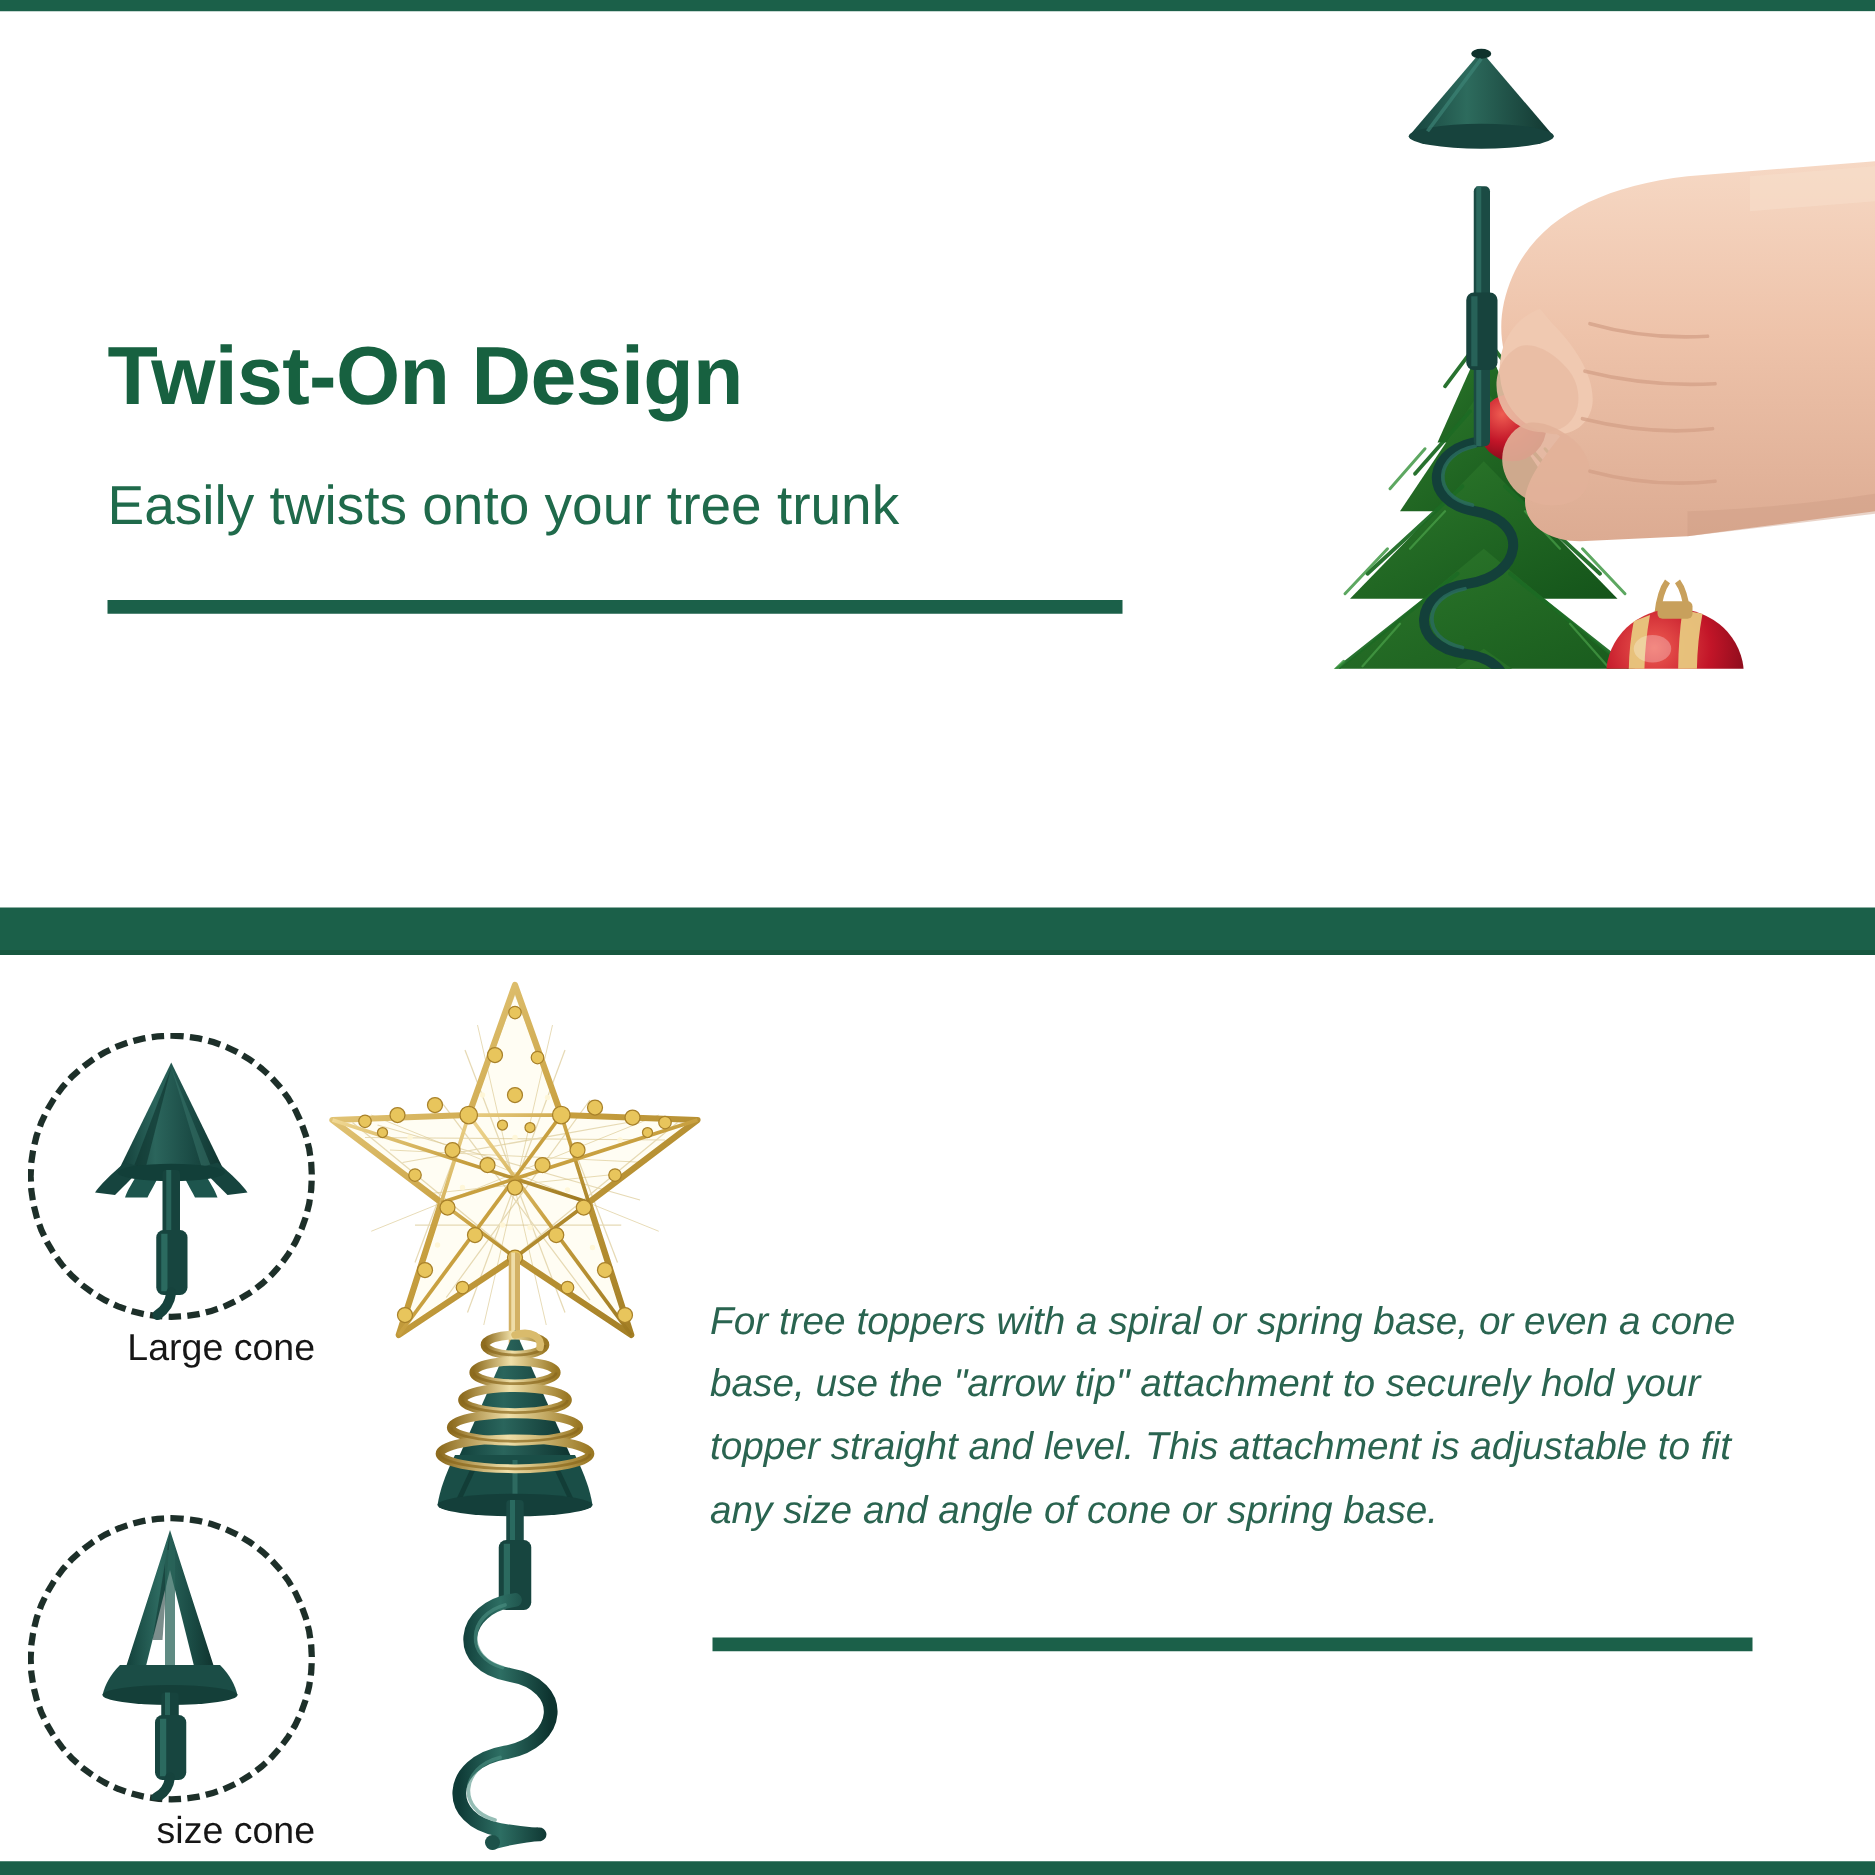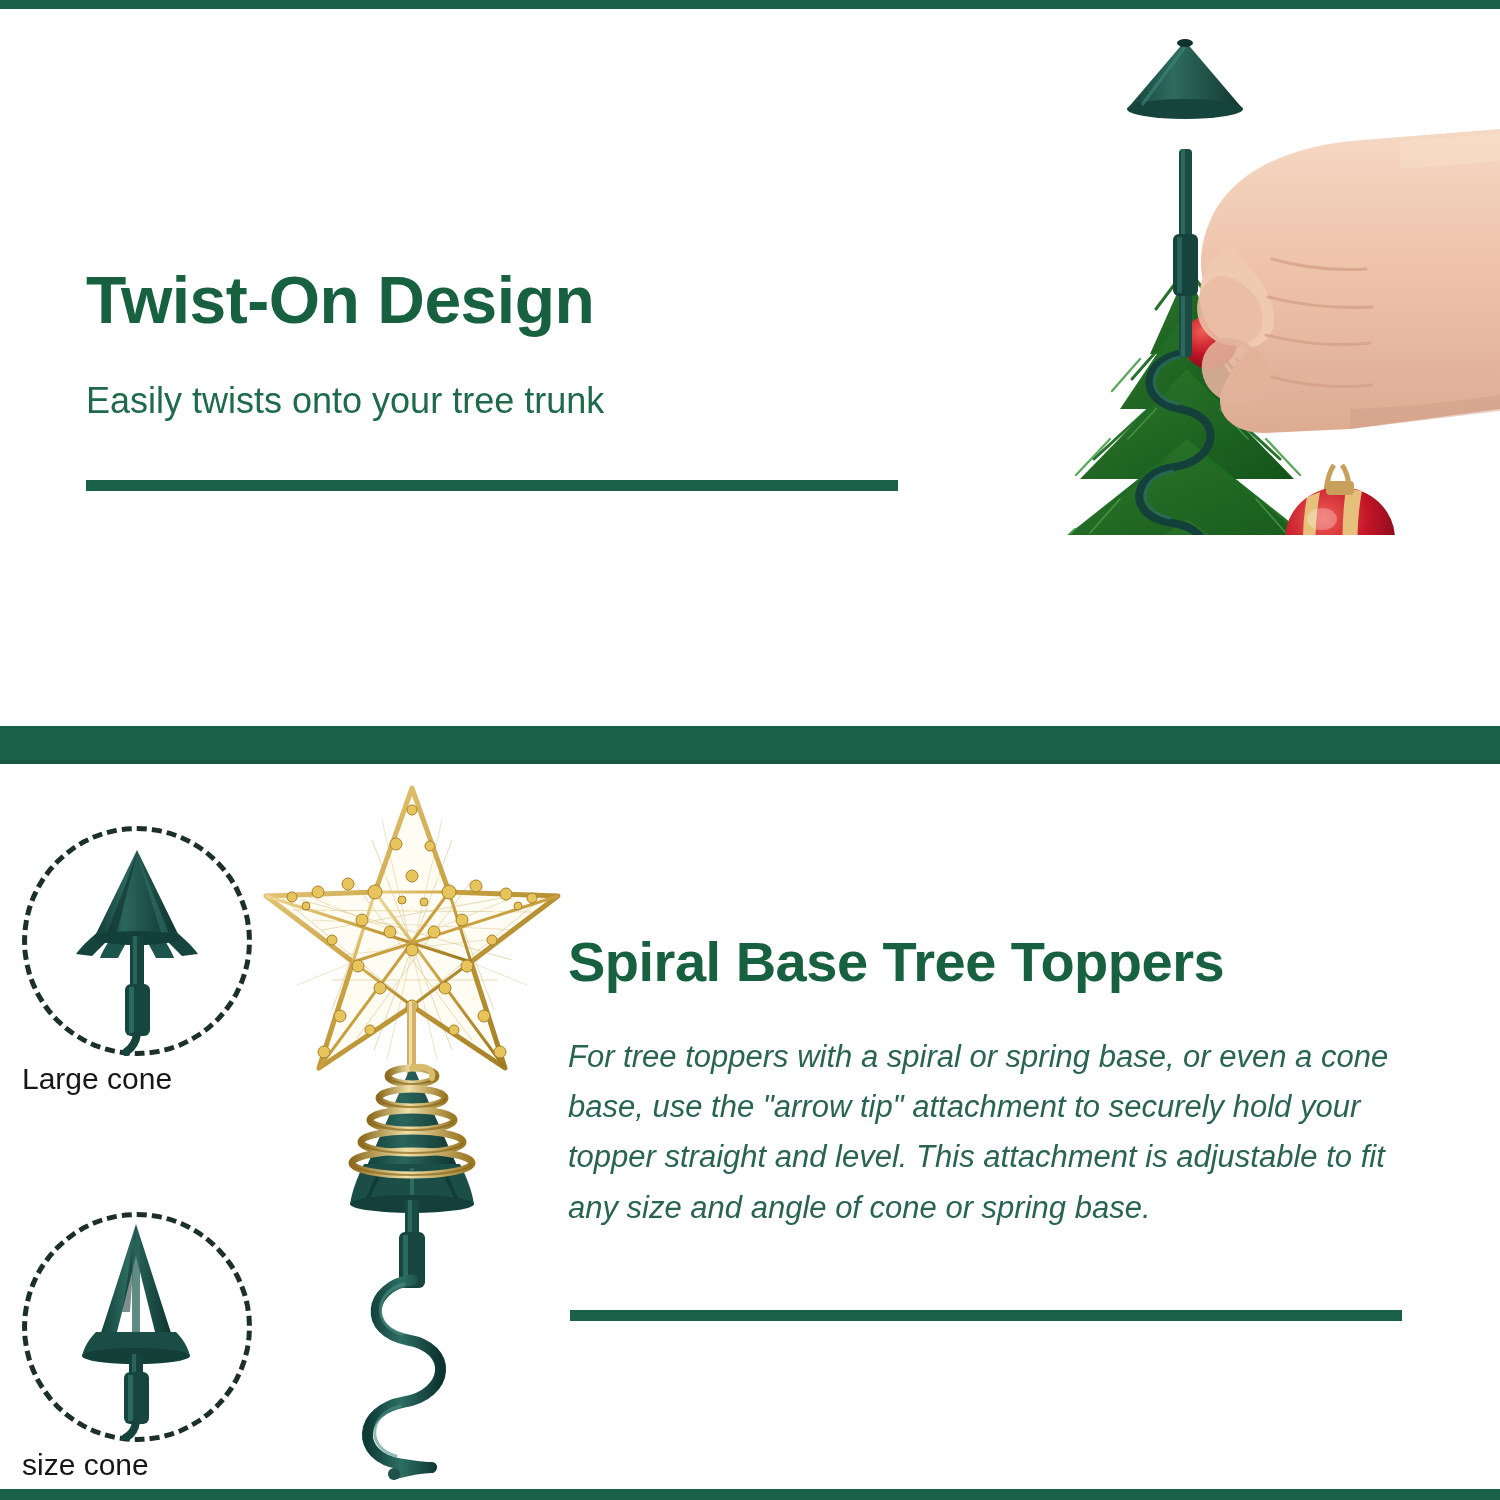--- a/index.html
+++ b/index.html
@@ -21,21 +21,21 @@
 
   
   .sec-top{position:absolute;left:0;top:9px;width:1500px;height:526px;overflow:hidden;}
   .h1{
     position:absolute;left:86px;top:258px;
     font-size:66px;font-weight:bold;color:#176140;
     letter-spacing:-0.5px;line-height:1;white-space:nowrap;
   }
   .sub1{
     position:absolute;left:86px;top:370px;
-    font-size:36px;color:#1f6a4b;line-height:1.2;white-space:nowrap;
+    font-size:44px;color:#1f6a4b;line-height:1.2;white-space:nowrap;
   }
   .rule-top{position:absolute;left:86px;top:471px;width:812px;height:11px;background:#1b6049;}
 
   
   .sec-bot{position:absolute;left:0;top:764px;width:1500px;height:725px;overflow:hidden;}
   .h2{
     position:absolute;left:568px;top:170px;
     font-size:56px;font-weight:bold;color:#176140;
     letter-spacing:-0.5px;line-height:1;white-space:nowrap;
   }
@@ -48,21 +48,21 @@
   
   .callout{position:absolute;}
   .c-circle{
     position:absolute;left:0;top:0;
     width:230px;height:230px;border-radius:50%;
     border:5px dashed #1d2f29;
     box-sizing:border-box;
   }
   .c-label{
     position:absolute;left:0;top:236px;width:230px;
-    text-align:left;font-size:30px;color:#161616;
+    text-align:right;font-size:30px;color:#161616;
     white-space:nowrap;
   }
   .c1{left:22px;top:62px;}
   .c2{left:22px;top:448px;}
 
   
   .art{position:absolute;}
 </style>
 </head>
 <body>
@@ -520,20 +520,19 @@
                  C 96 630, 92 676, 138 684
                  C 184 692, 178 682, 132 694"></path>
       </g>
       <g fill="none" stroke="#4e9184" stroke-width="3" stroke-linecap="round" opacity="0.6">
         <path d="M142 504 C 112 512, 110 546, 140 554"></path>
         <path d="M138 626 C 106 634, 104 668, 134 676"></path>
       </g>
       <circle cx="132" cy="694" r="6" fill="#1d5149"></circle>
     </svg>
 
-    <div class="h2">Spiral Base Tree Toppers</div>
     <div class="body2">For tree toppers with a spiral or spring base, or even a cone base, use the "arrow tip" attachment to securely hold your topper straight and level. This attachment is adjustable to fit any size and angle of cone or spring base.</div>
     <div class="rule-bot"></div>
   </div>
 
   <div class="band band-bottom"></div>
 
 </div>
 
 </body></html>

